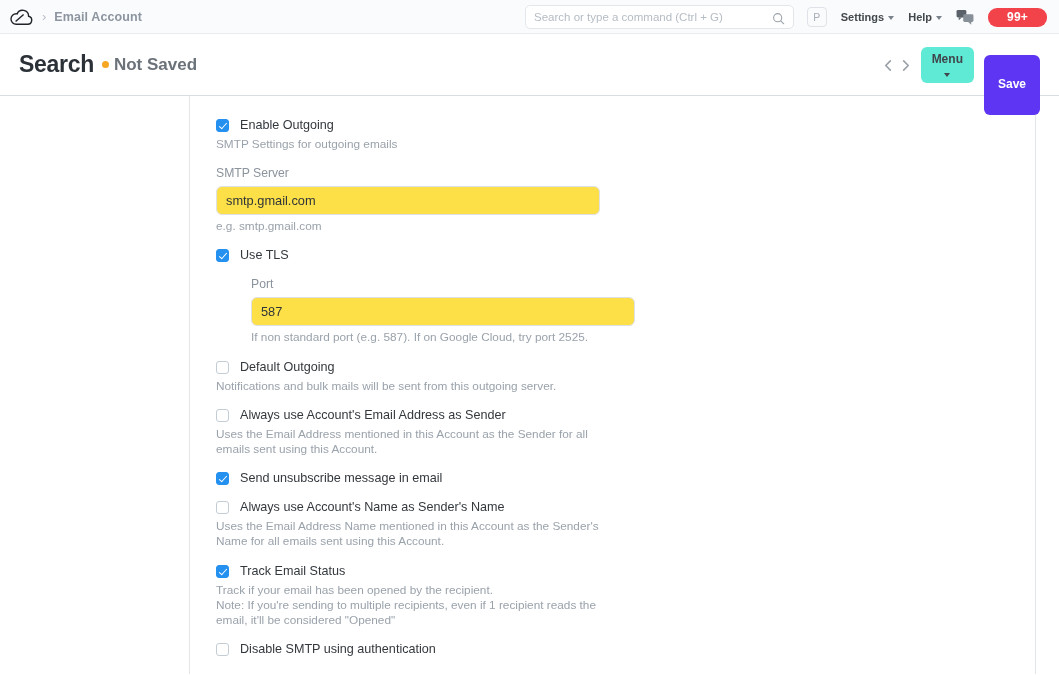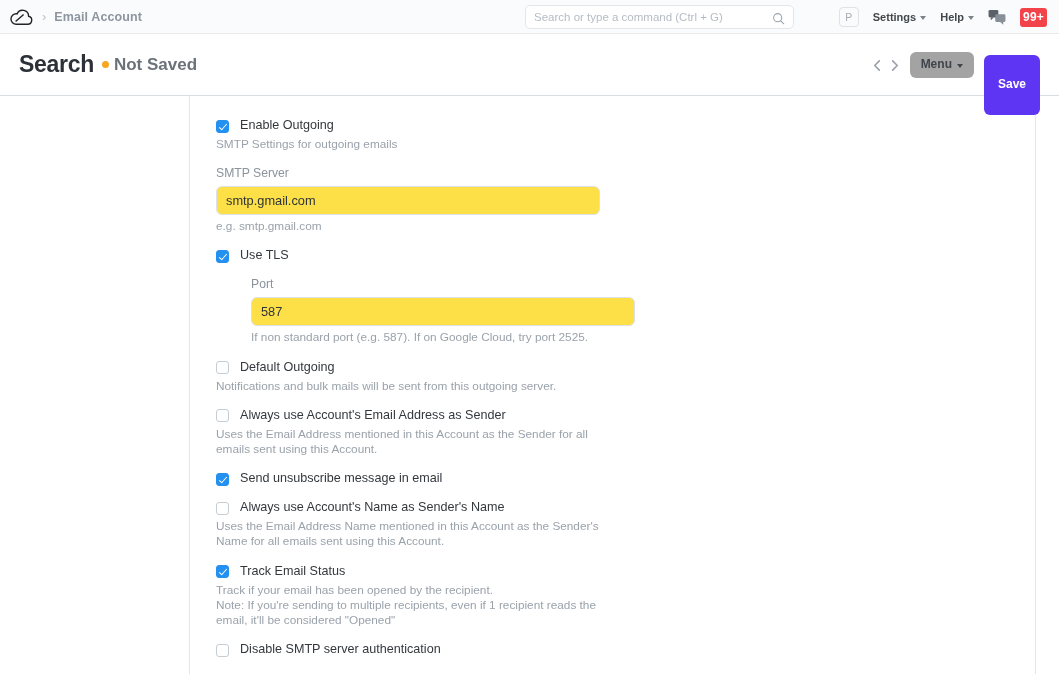--- a/index.html
+++ b/index.html
@@ -59,23 +59,23 @@
     color: #43484d; font-size: 11px; font-weight: bold;
     display: flex; align-items: center; gap: 4px; cursor: pointer;
   }
   .caret {
     width: 0; height: 0; border-left: 3.5px solid transparent;
     border-right: 3.5px solid transparent; border-top: 4px solid #7b8289;
     margin-top: 2px;
   }
   .chat-icon { width: 18px; height: 16px; display:flex; align-items:center; }
   .badge-red {
-    background: #f2424a; color: #fff; border-radius: 3px;
+    background: #f2424a; color: #fff; border-radius: 9px;
     font-size: 12px; font-weight: bold;
-    padding: 3px 3px 4px; line-height: 1;
+    padding: 3px 19px 4px; line-height: 1;
     letter-spacing: .2px;
   }
 
   
   .page-head {
     height: 62px;
     background: #fff;
     display: flex; align-items: center;
     padding: 0 19px;
     border-bottom: 1px solid #d8dde2;
@@ -97,21 +97,21 @@
   .navigator { display: flex; align-items: center; gap: 6px; color: #9aa1a9; }
   .nav-arrow { cursor: pointer; display: flex; }
   .btn {
     font-family: "Liberation Sans", sans-serif;
     font-size: 12px; font-weight: bold;
     border-radius: 6px; border: none;
     padding: 6px 11px; cursor: pointer;
     display: flex; align-items: center; gap: 5px;
     line-height: 1.1;
   }
-  .btn-default { background: #a3a3a3; color: #40454b; }
+  .btn-default { background: #5eead4; color: #40454b; flex-direction: column; }
   .btn-primary { background: #5e35f2; color: #fff; padding: 23px 14px; margin-top: 40px; }
   .caret-dark {
     width: 0; height: 0; border-left: 3.5px solid transparent;
     border-right: 3.5px solid transparent; border-top: 4px solid #40454b;
     margin-top: 1px;
   }
 
   
   .page-body {
     display: flex;
@@ -130,21 +130,21 @@
     padding: 22px 0 0 26px;
     overflow: hidden;
   }
   .right-col { flex: 1; background: #fff; }
 
   .form-area { width: 384px; }
 
   
   .ctrl { margin-bottom: 0; }
   .cb-row {
-    display: flex; align-items: center; gap: 11px;
+    display: flex; align-items: flex-start; gap: 11px;
   }
   .cb {
     width: 13px; height: 13px; border-radius: 3px; flex-shrink: 0;
     margin-top: 1px;
     position: relative;
     cursor: pointer;
     appearance: none; -webkit-appearance: none;
     border: 1px solid #c4ccd4; background: #fff;
   }
   .cb.checked {
@@ -302,20 +302,20 @@
         <div class="ctrl" style="margin-bottom: 14px;">
           <label class="cb-row">
             <span class="cb checked" role="checkbox" aria-checked="true"></span>
             <span class="cb-label">Track Email Status</span>
           </label>
           <div class="help">Track if your email has been opened by the recipient.<br>Note: If you're sending to multiple recipients, even if 1 recipient reads the email, it'll be considered "Opened"</div>
         </div>
         <div class="ctrl">
           <label class="cb-row">
             <span class="cb" role="checkbox" aria-checked="false"></span>
-            <span class="cb-label">Disable SMTP server authentication</span>
+            <span class="cb-label">Disable SMTP using authentication</span>
           </label>
         </div>
       </div>
   </div>
 
   <div class="right-col"></div>
 </div>
 
 </body></html>

